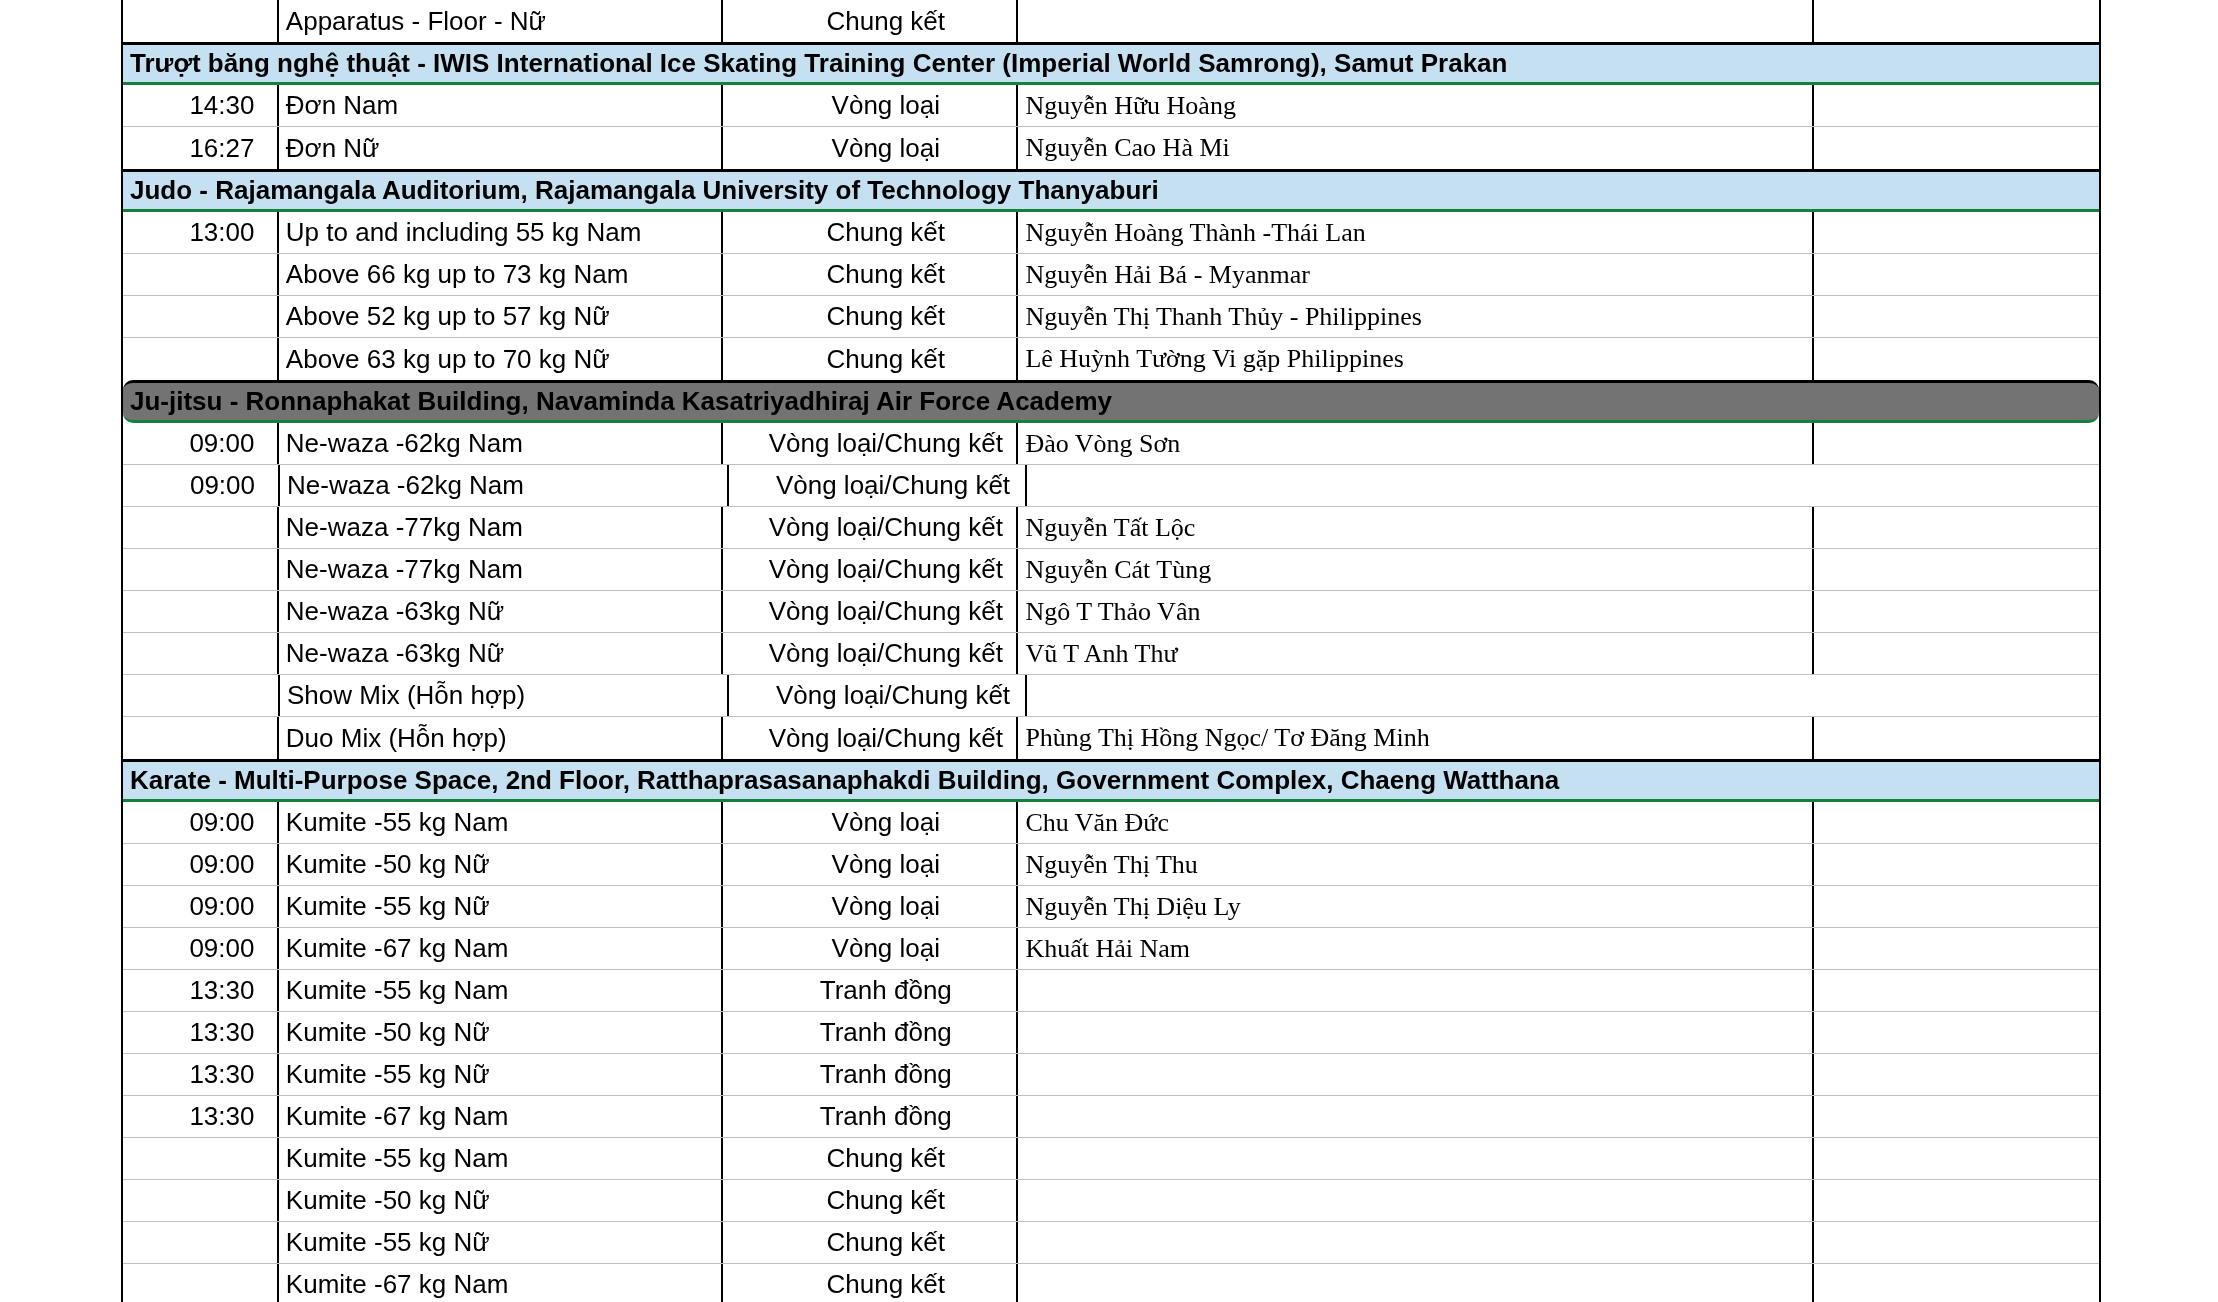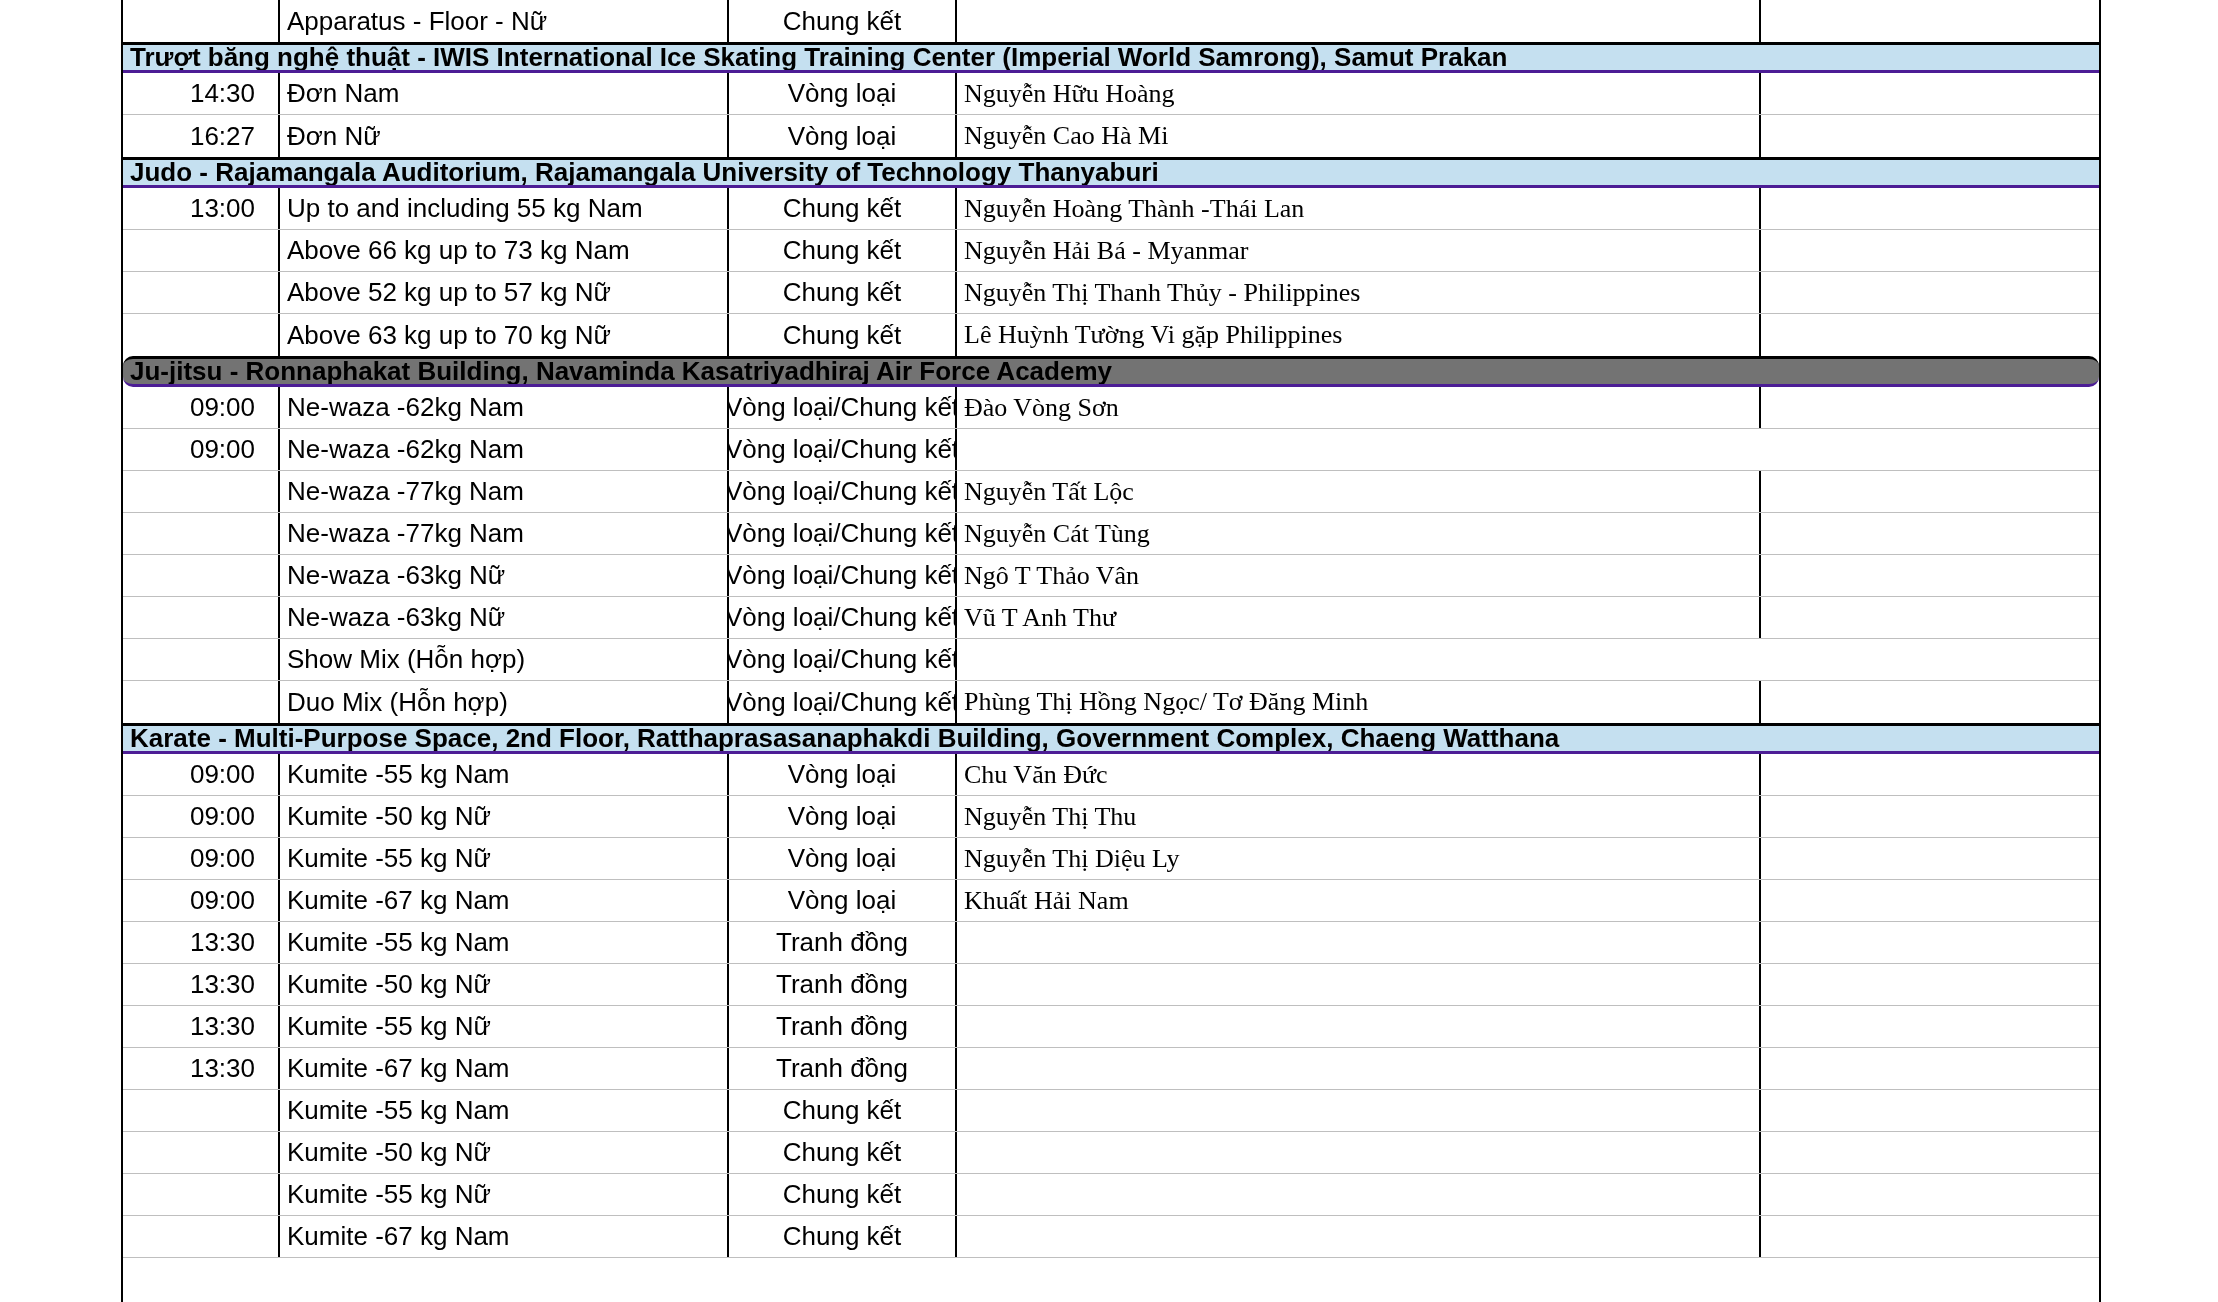--- a/index.html
+++ b/index.html
@@ -7,41 +7,41 @@
     width:2218px;height:1302px;background:#ffffff;
     font-family:"Liberation Sans", sans-serif;color:#000;
     position:relative;overflow:hidden;
   }
   .schedule-table{
     position:absolute;left:121px;top:0;width:1976px;height:1302px;
     border-left:2px solid #000;border-right:2px solid #000;
     box-sizing:content-box;overflow:hidden;background:#fff;
   }
   .section-header{
-    height:31px;box-sizing:border-box;
-    border-top:3px solid #000;border-bottom:3px solid #4c1d95;
+    height:43px;box-sizing:border-box;
+    border-top:3px solid #000;border-bottom:3px solid #15803d;
     display:flex;align-items:center;
     font-weight:bold;font-size:26px;padding-left:7px;
     white-space:nowrap;overflow:hidden;
   }
   .row{
     display:flex;height:42px;box-sizing:border-box;
     border-bottom:1px solid #bfbfbf;background:#fff;
   }
   .row.first-partial{height:40px;}
   .row.no-bottom{border-bottom:none;height:42px;}
   .cell{
     box-sizing:border-box;height:100%;
     border-right:2px solid #000;
     display:flex;align-items:center;
     font-size:26px;white-space:nowrap;overflow:hidden;
   }
   .cell.c-time{width:157px;justify-content:center;padding-left:44px;}
   .cell.c-event{width:449px;padding-left:7px;}
-  .cell.c-round{width:228px;justify-content:center;}
+  .cell.c-round{width:266px;justify-content:center;margin-left:32px;}
   .cell.c-name{width:804px;padding-left:7px;font-family:Liberation Serif, serif;}
   .cell.c-extra{width:288px;border-right:none;}
 </style>
 </head>
 <body>
 
 <div class="schedule-table">
     <div class="row first-partial no-bottom">
       <div class="cell c-time"></div>
       <div class="cell c-event">Apparatus - Floor - Nữ</div>

